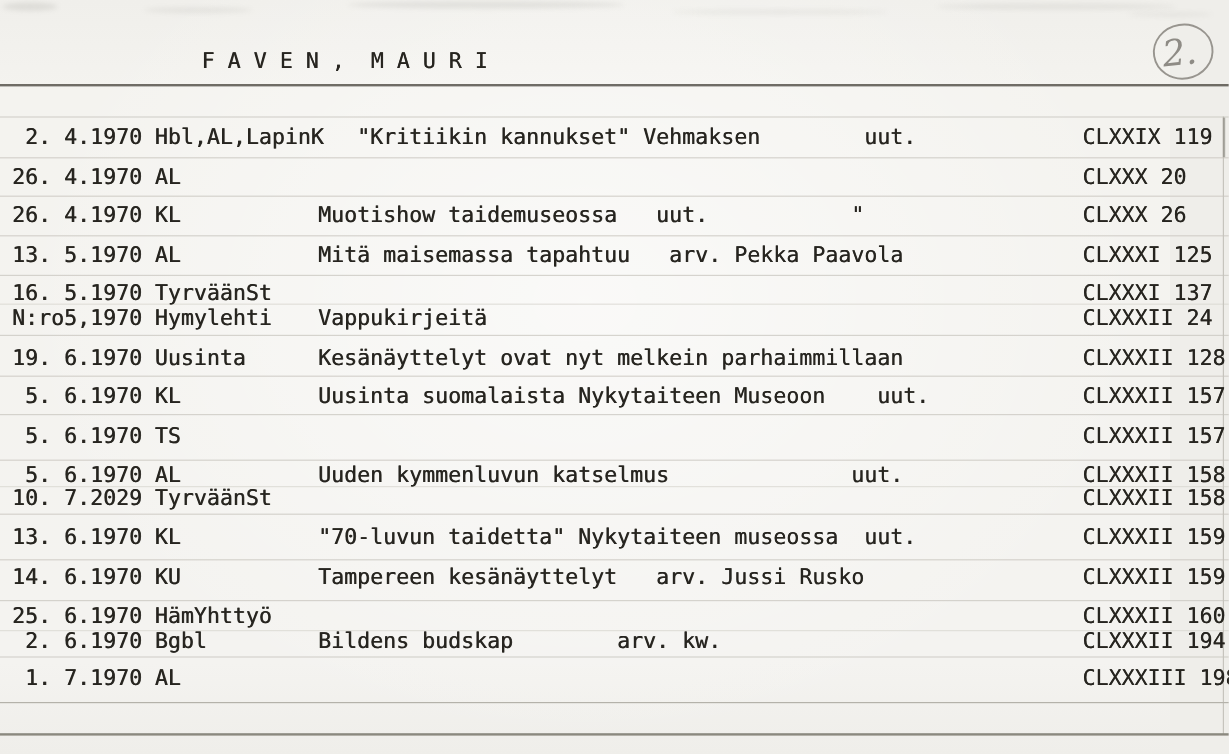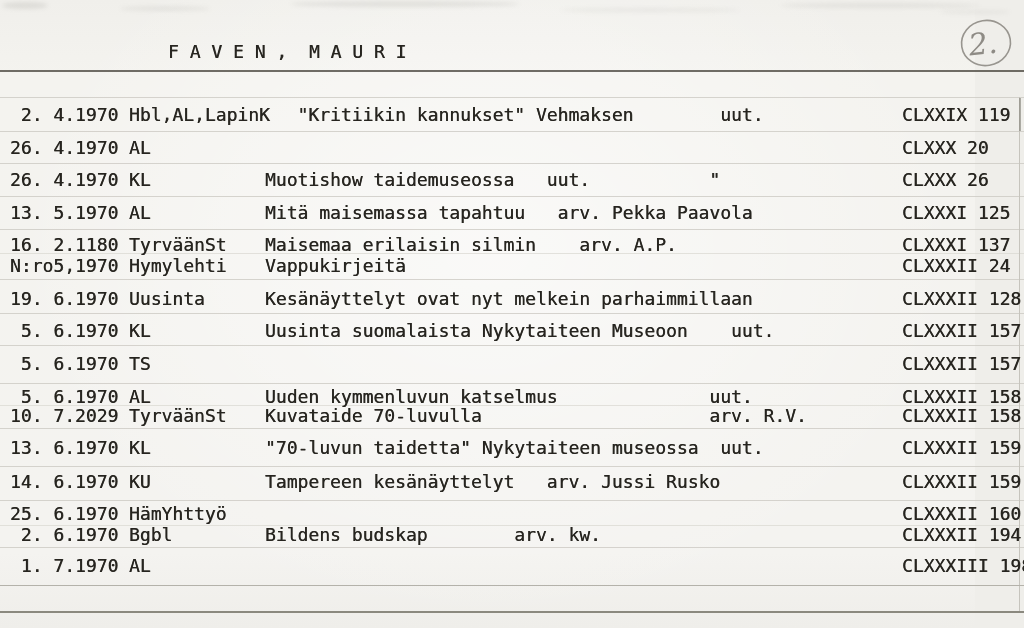--- a/index.html
+++ b/index.html
@@ -102,23 +102,22 @@
       <span class="cell cell-body">Muotishow taidemuseossa   uut.           "</span>
       <span class="cell cell-ref">CLXXX 26</span>
     </div>
       <div class="row typewriter" style="top: 204px;">
       <span class="cell cell-date">13. 5.1970</span>
       <span class="cell cell-source">AL</span>
       <span class="cell cell-body">Mitä maisemassa tapahtuu   arv. Pekka Paavola</span>
       <span class="cell cell-ref">CLXXXI 125</span>
     </div>
       <div class="row typewriter" style="top: 236px;">
-      <span class="cell cell-date">16. 2.1180</span>
+      <span class="cell cell-date">16. 5.1970</span>
       <span class="cell cell-source">TyrväänSt</span>
-      <span class="cell cell-body">Maisemaa erilaisin silmin    arv. A.P.</span>
       <span class="cell cell-ref">CLXXXI 137</span>
     </div>
       <div class="row typewriter" style="top: 257px;">
       <span class="cell cell-date">N:ro5,1970</span>
       <span class="cell cell-source">Hymylehti</span>
       <span class="cell cell-body">Vappukirjeitä</span>
       <span class="cell cell-ref">CLXXXII 24</span>
     </div>
       <div class="row typewriter" style="top: 290px;">
       <span class="cell cell-date">19. 6.1970</span>
@@ -139,21 +138,20 @@
     </div>
       <div class="row typewriter" style="top: 388px;">
       <span class="cell cell-date"> 5. 6.1970</span>
       <span class="cell cell-source">AL</span>
       <span class="cell cell-body">Uuden kymmenluvun katselmus              uut.</span>
       <span class="cell cell-ref">CLXXXII 158</span>
     </div>
       <div class="row typewriter" style="top: 407px;">
       <span class="cell cell-date">10. 7.2029</span>
       <span class="cell cell-source">TyrväänSt</span>
-      <span class="cell cell-body">Kuvataide 70-luvulla                     arv. R.V.</span>
       <span class="cell cell-ref">CLXXXII 158</span>
     </div>
       <div class="row typewriter" style="top: 439px;">
       <span class="cell cell-date">13. 6.1970</span>
       <span class="cell cell-source">KL</span>
       <span class="cell cell-body">"70-luvun taidetta" Nykytaiteen museossa  uut.</span>
       <span class="cell cell-ref">CLXXXII 159</span>
     </div>
       <div class="row typewriter" style="top: 473px;">
       <span class="cell cell-date">14. 6.1970</span>

